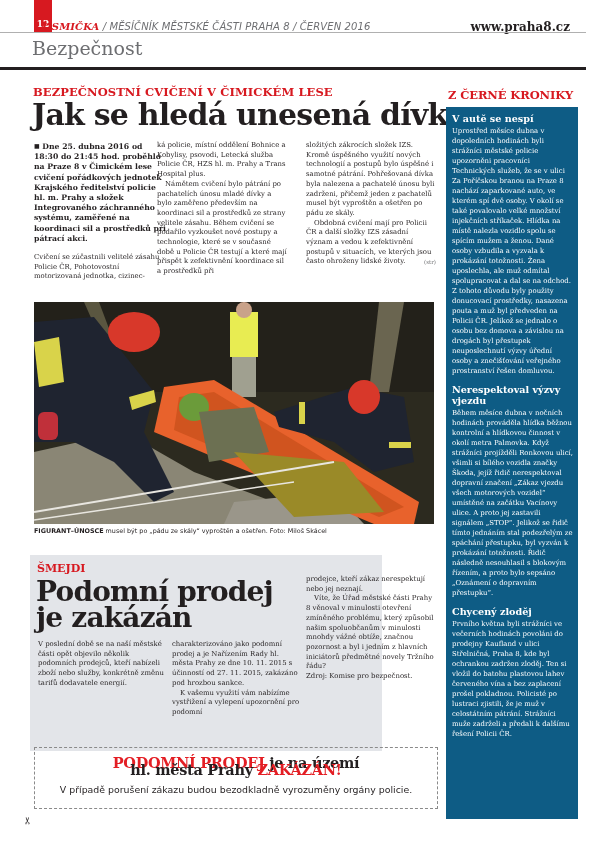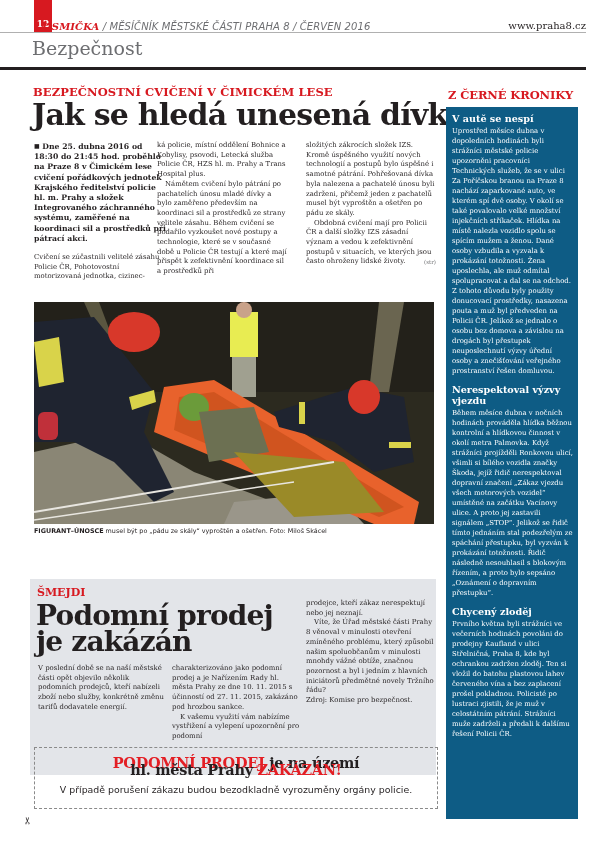--- a/index.html
+++ b/index.html
@@ -4,21 +4,21 @@
 <style>
   * { box-sizing: border-box; margin: 0; padding: 0; }
   html, body { width: 600px; height: 849px; background: #ffffff; overflow: hidden; }
   body { position: relative; font-family: "DejaVu Serif", serif; color: #231f20; }
 
   
   .page-num { position: absolute; left: 34px; top: 0; width: 18px; height: 32px; background: #d71920; color: #fff;
     font-family: "DejaVu Serif", serif; font-weight: bold; font-size: 9px; display: flex; align-items: flex-end; justify-content: center; padding-bottom: 3px; }
   .masthead { position: absolute; left: 43px; top: 21px; font-family: "DejaVu Sans", sans-serif; font-size: 10px; color: #6d6e71; letter-spacing: 0.1px; font-style: italic; }
   .masthead .brand { color: #d71920; font-weight: bold; font-family: "DejaVu Serif", serif; }
-  .site-url { position: absolute; right: 14px; top: 20px; font-family: "DejaVu Serif", serif; font-weight: normal; font-size: 10px; color: #231f20; }
+  .site-url { position: absolute; right: 30px; top: 20px; font-family: "DejaVu Serif", serif; font-weight: bold; font-size: 12px; color: #231f20; }
   .top-rule { position: absolute; left: 0; right: 14px; top: 32px; height: 1px; background: #b0b0b0; }
   .section-title { position: absolute; left: 32px; top: 37px; font-family: "DejaVu Serif", serif; font-size: 19px; color: #6d6e71; font-weight: normal; }
   .section-rule { position: absolute; left: 0; right: 14px; top: 67px; height: 3px; background: #231f20; }
 
   
   .kicker { position: absolute; left: 33px; top: 85px; font-family: "DejaVu Serif", serif; font-weight: bold; font-size: 11.5px; color: #d71920; letter-spacing: 0.1px; }
   .headline { position: absolute; left: 32px; top: 100px; font-family: "DejaVu Serif", serif; font-weight: bold; font-size: 30px; color: #231f20; letter-spacing: -0.8px; line-height: 1; }
   .col { position: absolute; font-family: "DejaVu Serif", serif; font-size: 6.9px; line-height: 9.7px; color: #231f20; }
   .col p { margin: 0; }
   .col .indent { text-indent: 8px; }
@@ -27,21 +27,21 @@
   .lead .bullet { font-size: 6px; vertical-align: 1px; }
   .credit { float: right; font-size: 5.5px; color: #6d6e71; margin-top: 1px; }
 
   
   .photo { position: absolute; left: 34px; top: 302px; width: 400px; height: 222px; overflow: hidden; background: #2b2a22; }
   .photo svg { display: block; }
   .caption { position: absolute; left: 34px; top: 527px; font-family: "DejaVu Sans", sans-serif; font-size: 6.4px; color: #231f20; }
   .caption b { font-weight: bold; }
 
   
-  .smejdi { position: absolute; left: 30px; top: 555px; width: 406px; height: 196px; background: #e3e5e9; margin-top: 24px; }
+  .smejdi { position: absolute; left: 30px; top: 555px; width: 352px; height: 196px; background: #e3e5e9; }
   .smejdi .kick { position: absolute; left: 7px; top: 7px; font-family: "DejaVu Serif", serif; font-weight: bold; font-size: 11px; color: #d71920; }
   .smejdi .hl { position: absolute; left: 6px; top: 24px; font-family: "DejaVu Serif", serif; font-weight: bold; font-size: 28px; line-height: 26px; color: #231f20; letter-spacing: -0.8px; }
 
   
   .notice { position: absolute; left: 34px; top: 747px; width: 404px; height: 62px; border: 1.2px dashed #8a8a8a; text-decoration: underline; }
   .notice .l1, .notice .l2 { position: absolute; left: 0; right: 0; text-align: center; font-family: "DejaVu Serif", serif; font-weight: bold; font-size: 14.5px; line-height: 16px; color: #231f20; letter-spacing: -0.3px; }
   .notice .l1 { top: 7px; }
   .notice .l2 { top: 14px; }
   .notice .red { color: #e31e24; }
   .notice .l3 { position: absolute; left: 0; right: 0; top: 36px; text-align: center; font-family: "DejaVu Sans", sans-serif; font-size: 9.4px; color: #231f20; }

